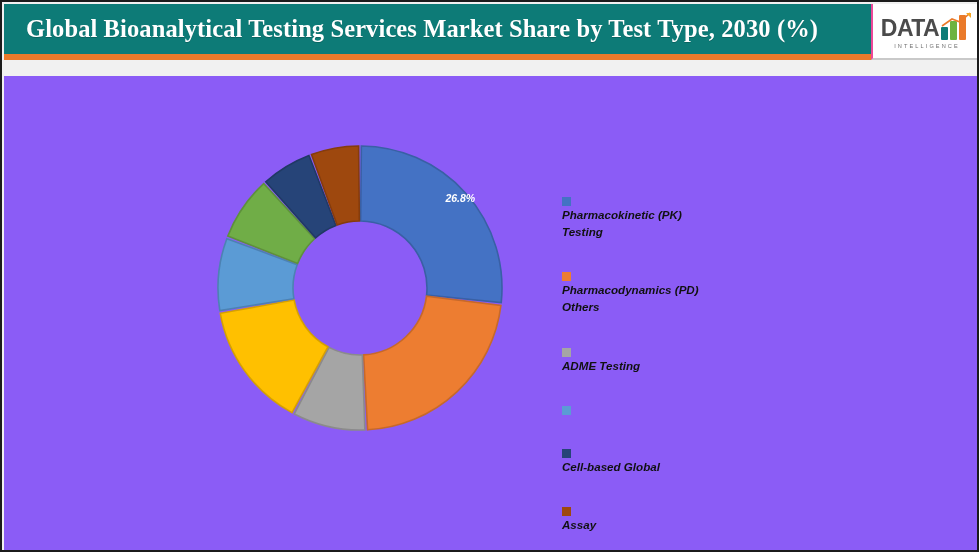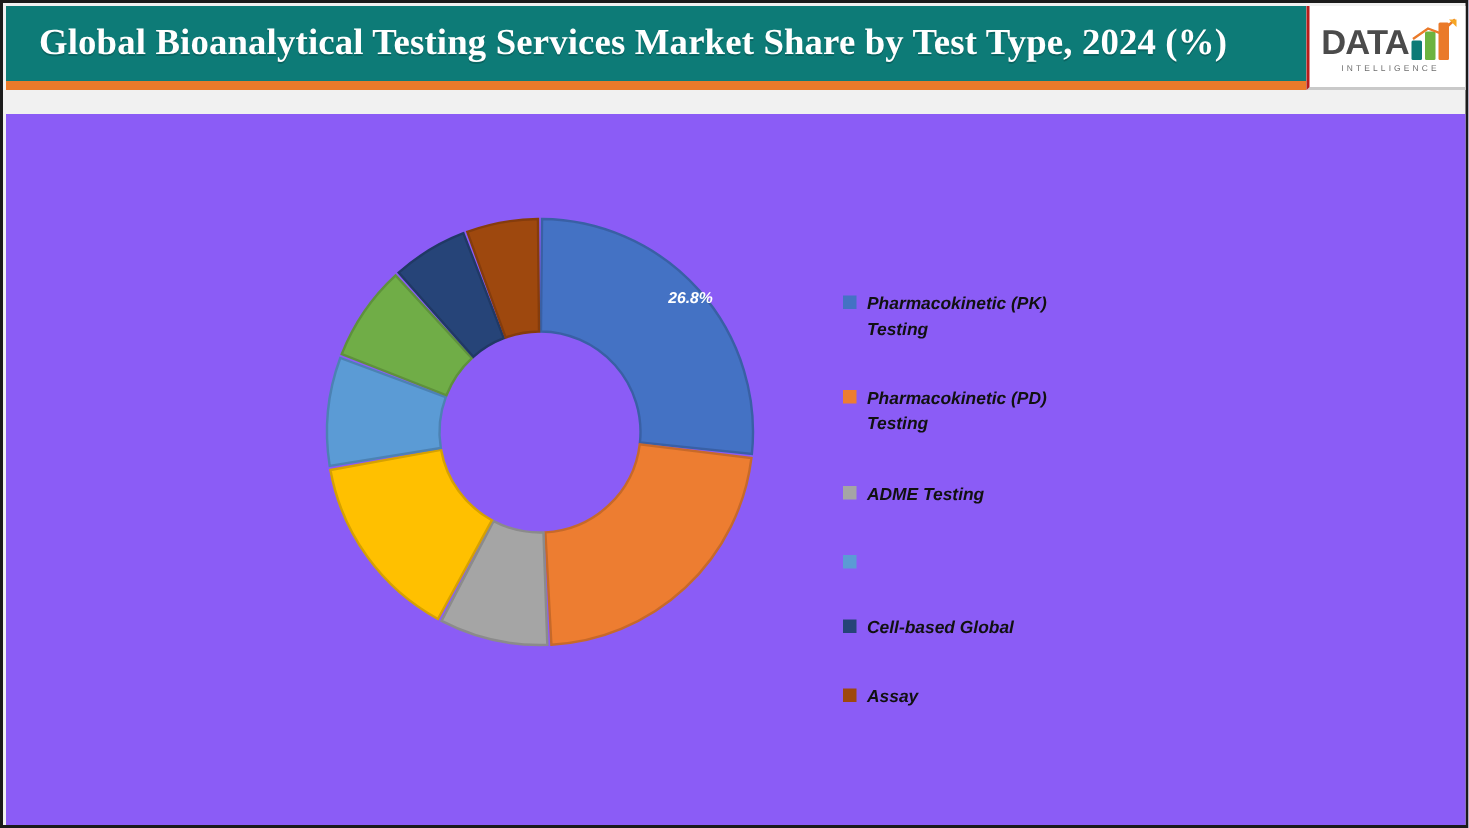--- a/index.html
+++ b/index.html
@@ -44,21 +44,21 @@
     font-weight: bold;
     font-size: 24.5px;
     letter-spacing: 0.1px;
     padding-left: 22px;
     white-space: nowrap;
     text-shadow: 0 1px 0 rgba(0,0,0,0.18);
   }
   .logo-box {
     width: 108px;
     background: #ffffff;
-    border-left: 2px solid #b91c1c;
+    border-left: 2px solid #ec4899;
     border-bottom: 2px solid #c9c9c9;
     box-sizing: border-box;
     display: flex;
     flex-direction: column;
     align-items: center;
     justify-content: center;
     position: relative;
   }
   .logo-row {
     display: flex;
@@ -133,20 +133,21 @@
     position: absolute;
     left: 558px;
     top: 118px;
     width: 330px;
   }
   .legend-item {
     display: flex;
     align-items: flex-start;
     margin-bottom: 29px;
     min-height: 14px;
+    flex-direction: column;
   }
   .legend-swatch {
     width: 9px;
     height: 9px;
     flex: 0 0 9px;
     margin-top: 3px;
     margin-right: 7px;
   }
   .legend-label {
     font-family: "Liberation Sans", sans-serif;
@@ -157,21 +158,21 @@
     max-width: 160px;
   }
 </style>
 </head>
 <body>
 
 <div class="canvas">
 
   <div class="header">
     <div class="header-bar">
-      <div class="header-title">Global Bioanalytical Testing Services Market Share by Test Type, 2024 (%)</div>
+      <div class="header-title">Global Bioanalytical Testing Services Market Share by Test Type, 2030 (%)</div>
     </div>
     <div class="logo-box">
       <div class="logo-row">
         <span class="logo-word">DATA</span>
         <span class="logo-bars">
           <span class="lb lb1"></span>
           <span class="lb lb2"></span>
           <span class="lb lb3"></span>
           <svg class="logo-arrow" viewBox="0 0 32 16">
             <path d="M1 14 L11 7 L19 10 L29 1" stroke="#ea7a2a" stroke-width="1.6" fill="none"></path>
@@ -201,21 +202,21 @@
 
     <div class="legend">
 
       <div class="legend-item">
         <span class="legend-swatch" style="background:#4472c4"></span>
         <span class="legend-label">Pharmacokinetic (PK) Testing</span>
       </div>
 
       <div class="legend-item">
         <span class="legend-swatch" style="background:#ed7d31"></span>
-        <span class="legend-label">Pharmacokinetic (PD) Testing</span>
+        <span class="legend-label">Pharmacodynamics (PD) Others</span>
       </div>
 
       <div class="legend-item">
         <span class="legend-swatch" style="background:#a5a5a5"></span>
         <span class="legend-label">ADME Testing</span>
       </div>
 
 
       <div class="legend-item">
         <span class="legend-swatch" style="background:#5b9bd5"></span>

